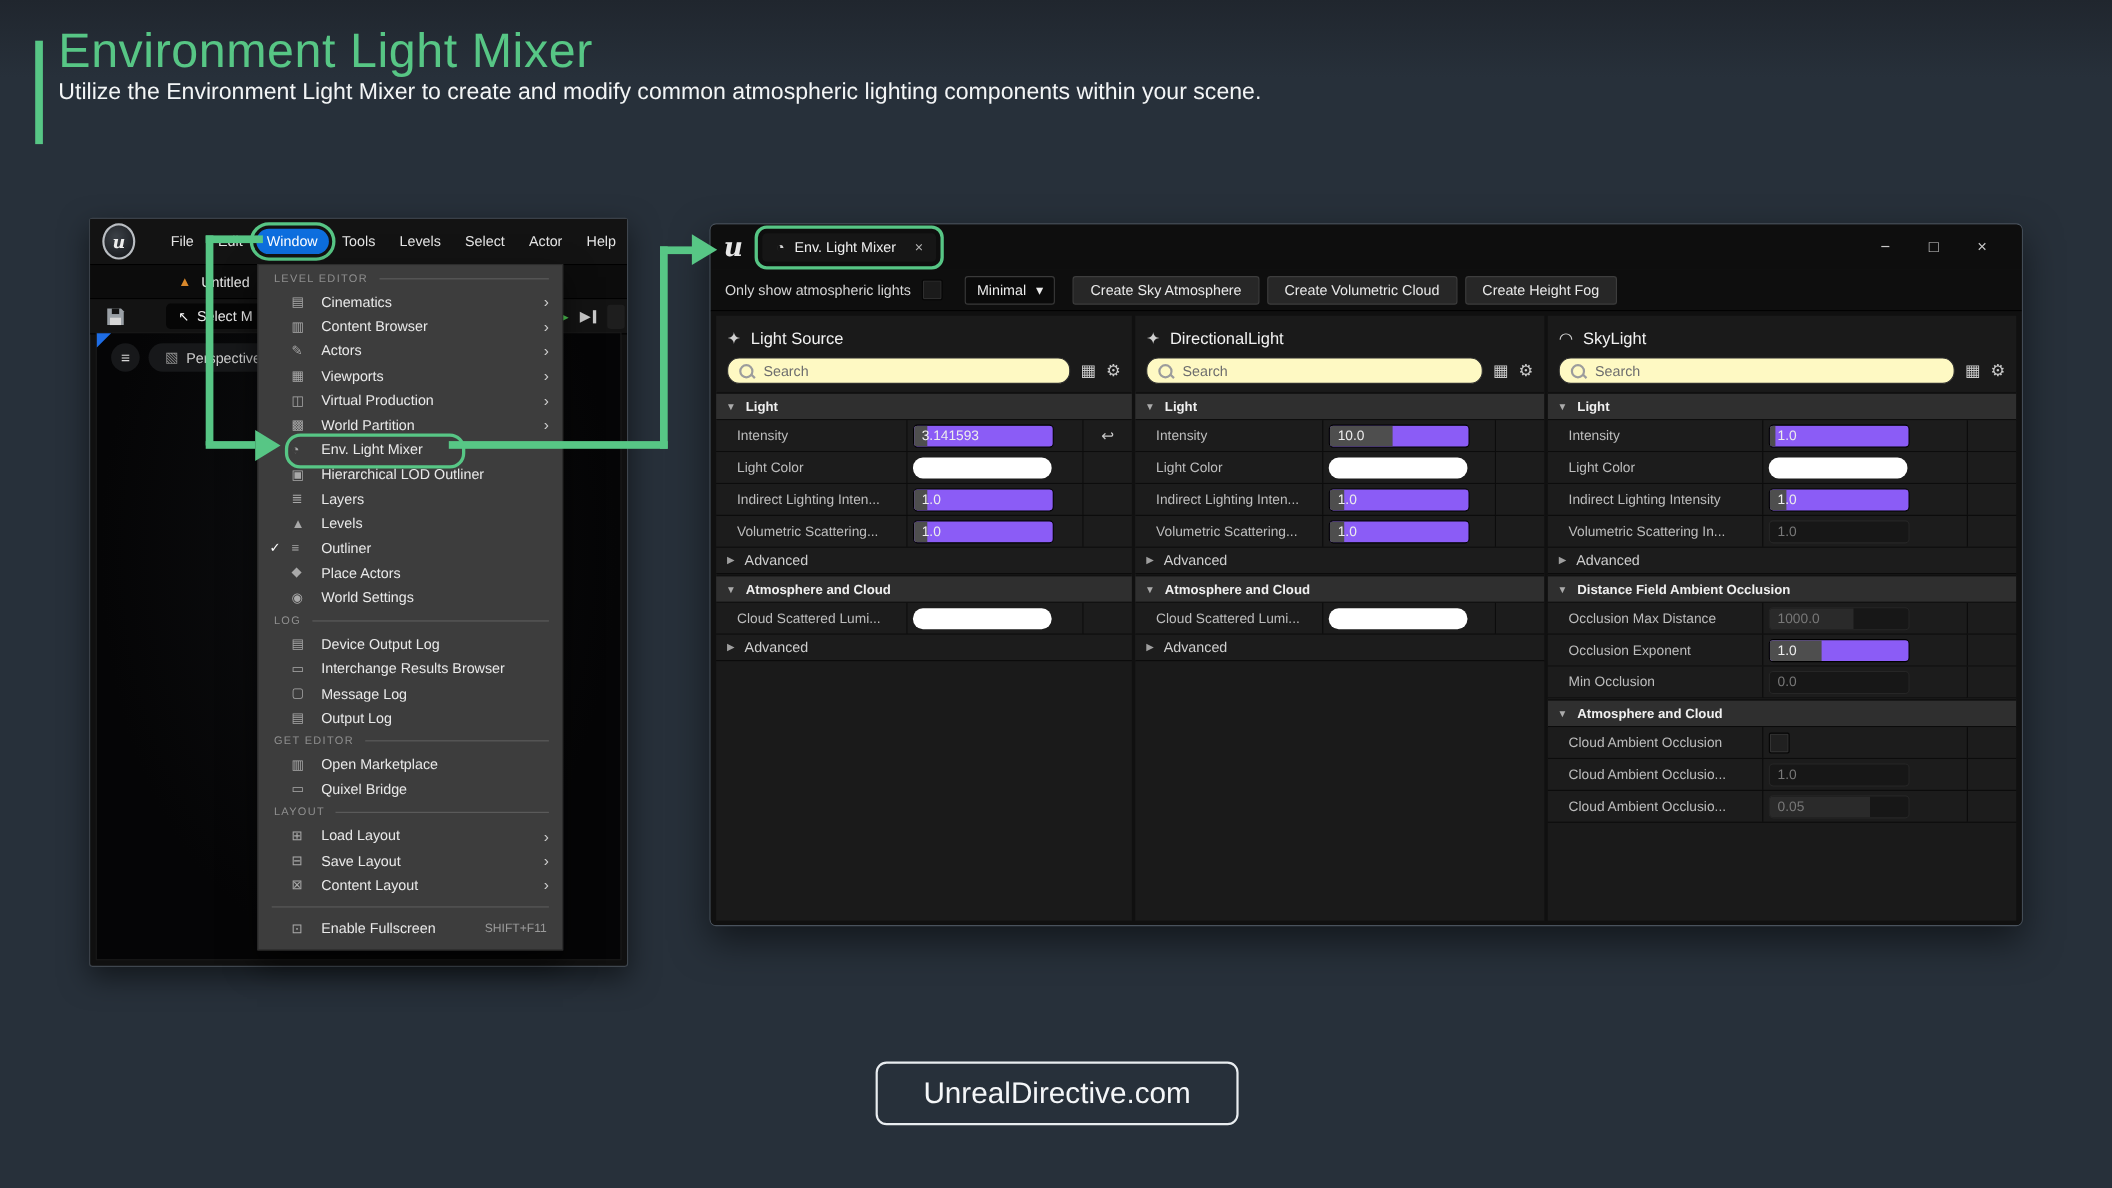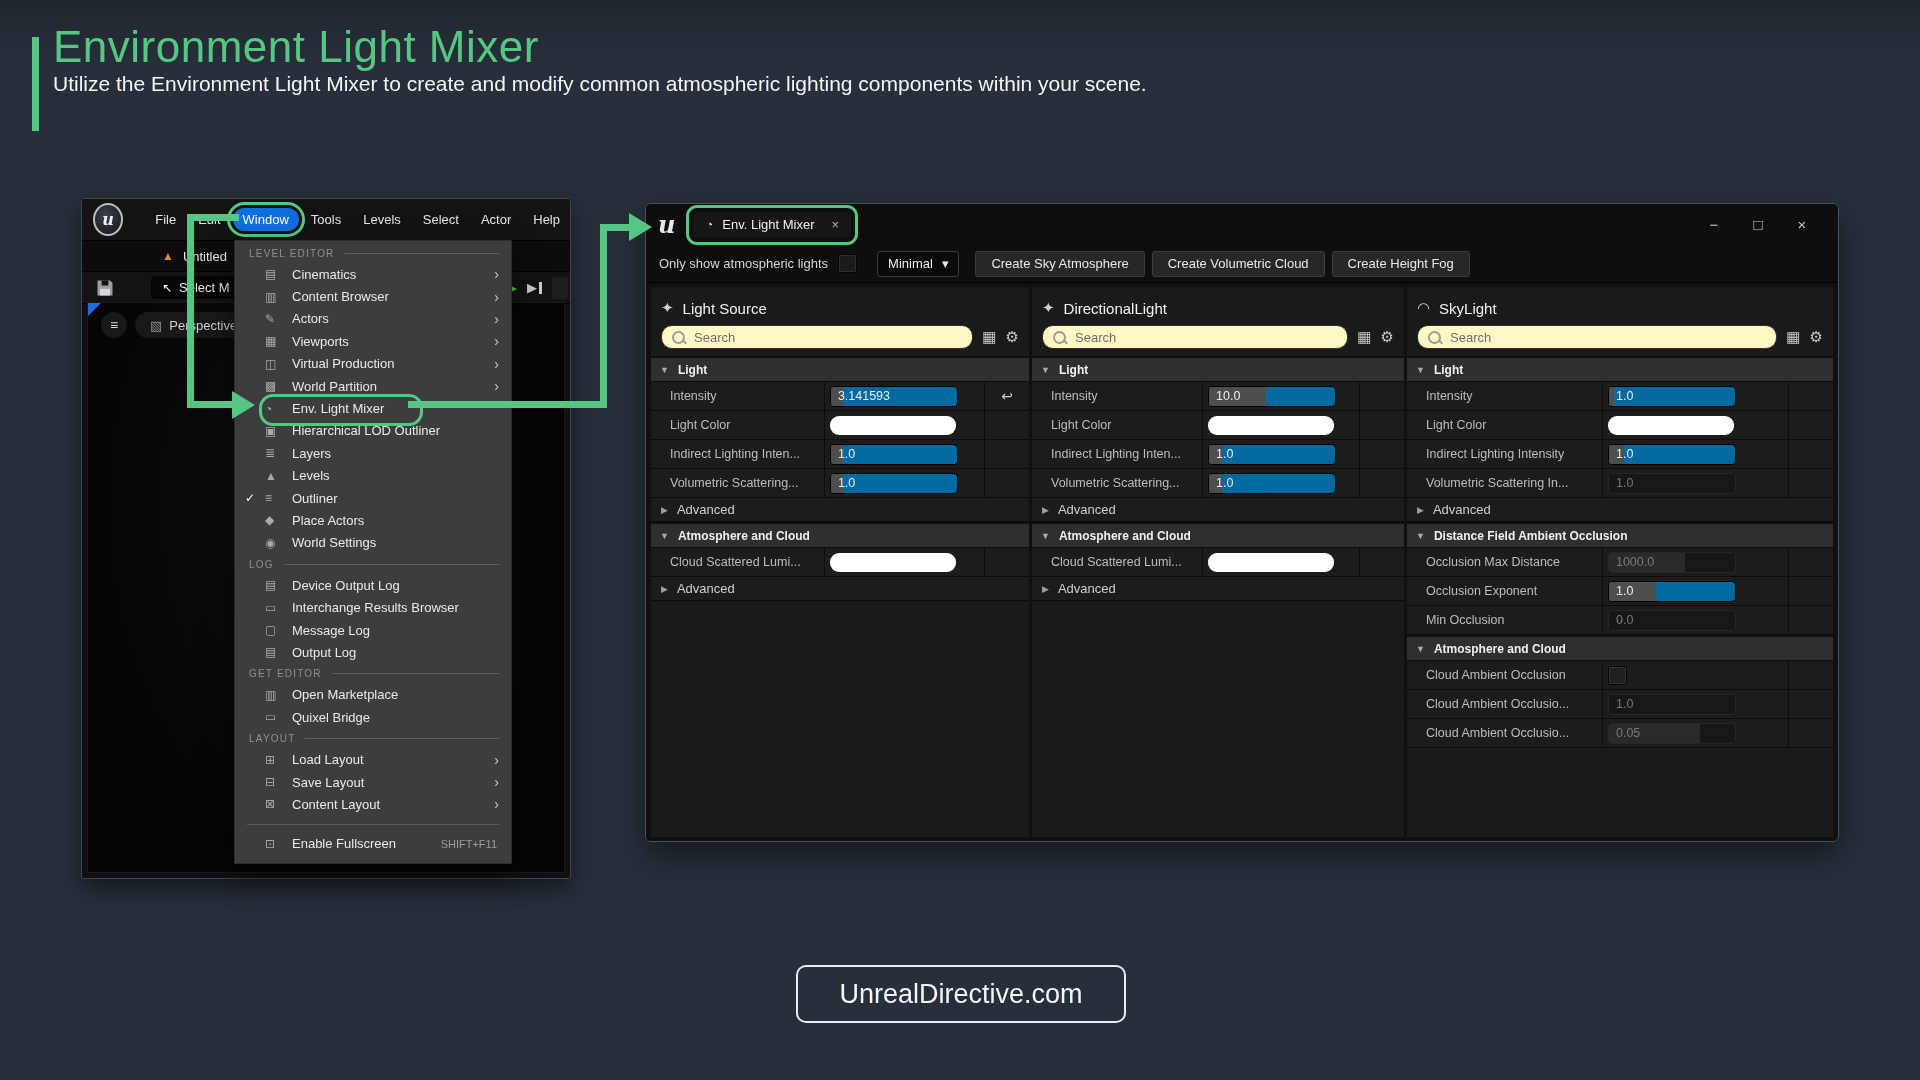--- a/index.html
+++ b/index.html
@@ -78,21 +78,21 @@
   .sec-head{height:23px;background:#2f2f2f;display:flex;align-items:center;gap:9px;padding:0 9px;border-bottom:1px solid #0b0b0b;border-top:2px solid #101010;}
   .sec-head .tri{color:#ababab;font-size:9px;}
   .sec-head .t{color:#f0f0f0;font-size:12px;font-weight:bold;}
   .collapsed{height:23px;display:flex;align-items:center;gap:9px;padding:0 10px;border-bottom:1px solid #0b0b0b;background:#1c1c1c;}
   .collapsed .tri{color:#9f9f9f;font-size:9px;}
   .collapsed .t{color:#cfcfcf;font-size:13px;}
   .prow{display:grid;grid-template-columns:46% 1fr 44px;height:28px;border-bottom:1px solid #0c0c0c;background:#1c1c1c;}
   .plabel{display:flex;align-items:center;padding-left:19px;color:#bdbdbd;font-size:12.5px;border-right:1px solid #0c0c0c;overflow:hidden;white-space:nowrap;}
   .pvalue{display:flex;align-items:center;padding-left:5px;border-right:1px solid #0c0c0c;}
   .pextra{display:flex;align-items:center;justify-content:center;color:#c6c6c6;font-size:14px;}
-  .field{position:relative;width:126px;height:19px;background:#0369a1;border:1px solid #000;border-radius:4px;display:flex;align-items:center;overflow:hidden;}
+  .field{position:relative;width:126px;height:19px;background:#8b5cf6;border:1px solid #000;border-radius:4px;display:flex;align-items:center;overflow:hidden;}
   .field .fill{position:absolute;left:0;top:0;bottom:0;background:#4e4e4e;}
   .field .v{position:relative;padding-left:7px;font-size:12.5px;color:#ededed;}
   .field.disabled{background:#171717;border-color:#262626;}
   .field.disabled .v{color:#787878;}
   .field.disabled .fill{background:#2a2a2a;}
   .swatch{width:126px;height:19px;border-radius:9px;}
   .pcheck{width:17px;height:17px;background:#202020;border:1px solid #060606;box-shadow:inset 0 0 0 1px #333;border-radius:2px;}
 
   
   .seg{position:absolute;background:#57c685;z-index:40;}

